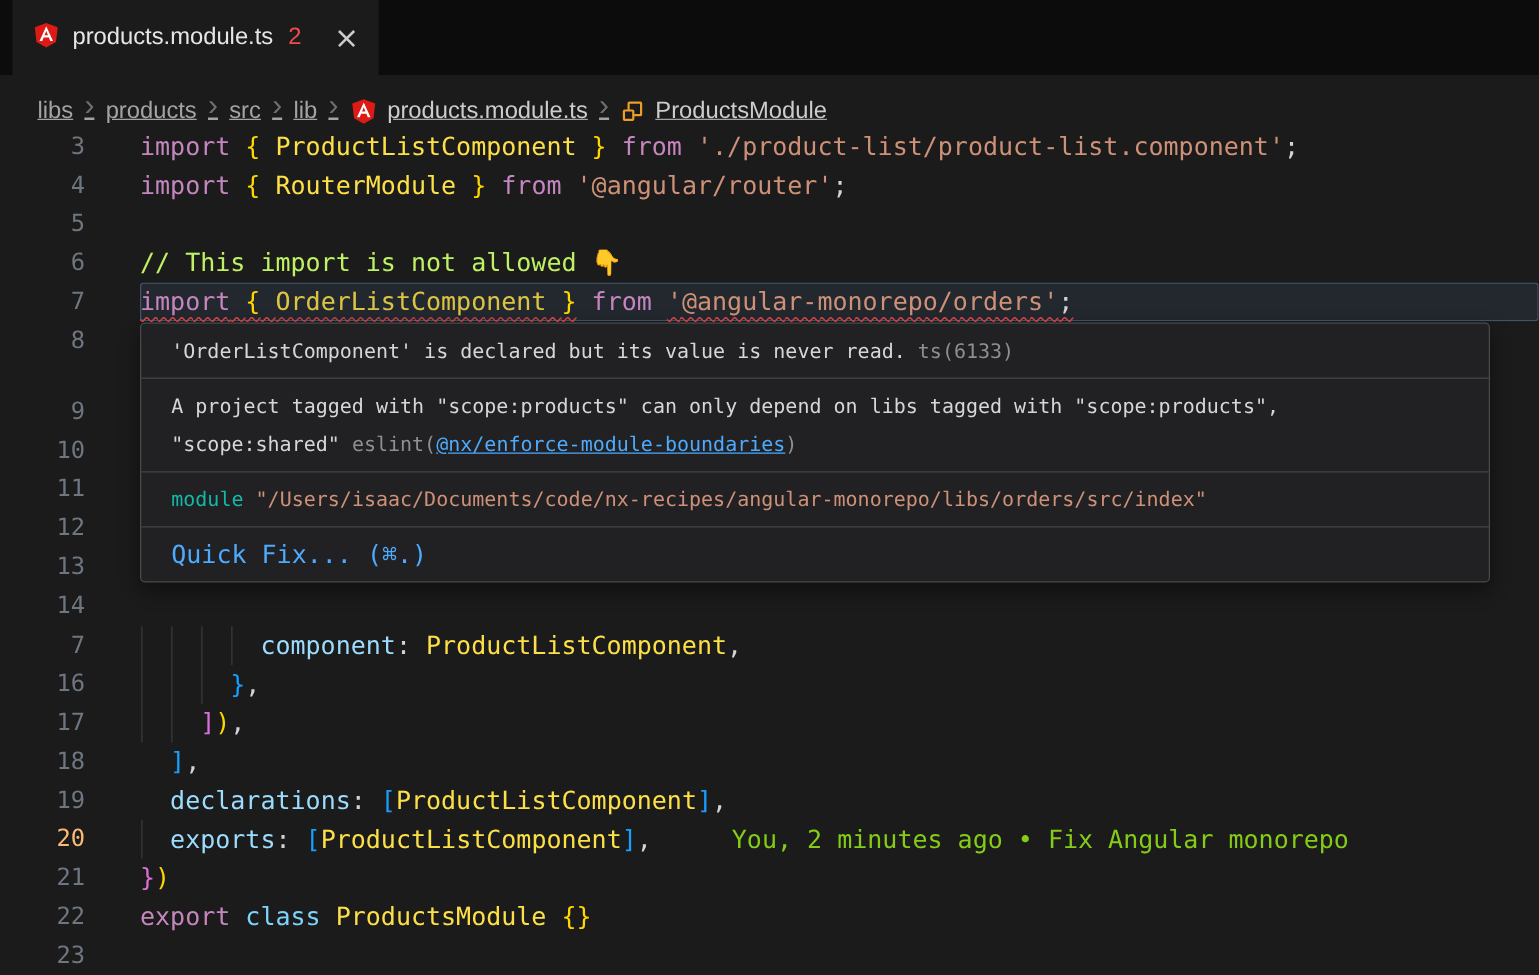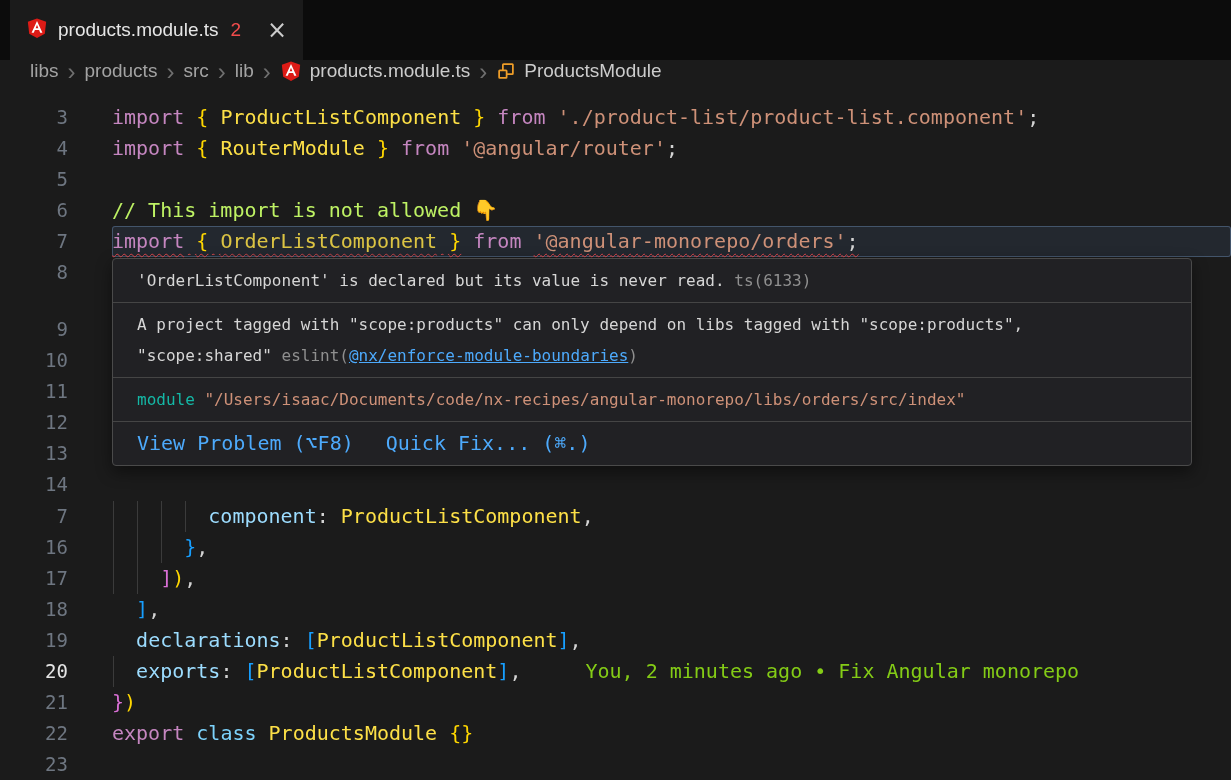--- a/index.html
+++ b/index.html
@@ -7,31 +7,31 @@
   body { font-family:"DejaVu Sans Mono","Liberation Mono",monospace; }
 
   
   .tabbar { height:60px; background:#0c0c0c; display:flex; align-items:stretch; padding-left:10px; }
   .tab { display:flex; align-items:center; background:#1b1b1b; padding:0 16px 0 16px; gap:10px; cursor:pointer; }
   .tab-title { color:#e6e6e6; font:19px "Liberation Sans","DejaVu Sans",sans-serif; }
   .tab-badge { color:#f14c4c; font:19px "Liberation Sans","DejaVu Sans",sans-serif; margin-left:2px; }
   .tab-close { color:#cccccc; font-size:24px; line-height:1; margin-left:16px; cursor:pointer; font-family:"DejaVu Sans",sans-serif; }
 
   
-  .breadcrumbs { height:40px; background:#1b1b1b; display:flex; align-items:flex-start; padding-left:30px; gap:7px;
-                 font:19px "Liberation Sans","DejaVu Sans",sans-serif; color:#a3a3a3; }
+  .breadcrumbs { height:40px; background:#1b1b1b; display:flex; align-items:flex-end; padding-left:30px; gap:7px;
+                 font:19px "Liberation Sans","DejaVu Sans",sans-serif; color:#a3a3a3;text-decoration:underline; }
   .bc-item { display:inline-flex; align-items:center; gap:8px; cursor:pointer; }
   .bc-item.bright { color:#cccccc; }
   .bc-sep { color:#6f6f6f; font-size:24px; line-height:1; padding-bottom:3px; margin:0 2px; }
 
   
   .editor { position:relative; height:680px; padding-top:2px; font-size:20px; }
   .line { display:flex; height:31px; line-height:31px; }
   .ln { width:68px; flex:none; text-align:right; color:#6e7681; font-size:19px; }
-  .line.active .ln { color:#e5e5e5; }
+  .line.active .ln { color:#fdba74; }
   .code { margin-left:44px; flex:1; white-space:pre; position:relative; color:#d4d4d4; }
   .line.hl .code { background:rgba(70,100,140,0.18); box-shadow:inset 0 0 0 1px rgba(130,170,220,0.35); border-radius:3px; }
   .guide { position:absolute; top:0; height:31px; width:1px; background:#3b3b3b; }
 
   .tok-kw  { color:#C586C0; }
   .tok-kw2 { color:#7dd3fc; }
   .tok-cls { color:#fde047; }
   .tok-prop{ color:#9CDCFE; }
   .tok-str { color:#CE9178; }
   .tok-cmt { color:#bef264; }
@@ -153,21 +153,20 @@
       </div>
       <div class="popup-section">
         <span>A project tagged with "scope:products" can only depend on libs tagged with "scope:products", "scope:shared"</span>
         <span class="pp-dim">eslint(</span><a class="pp-link">@nx/enforce-module-boundaries</a><span class="pp-dim">)</span>
       </div>
       <div class="popup-section">
         <span class="pp-modkw">module</span>
         <span class="pp-modpath">"/Users/isaac/Documents/code/nx-recipes/angular-monorepo/libs/orders/src/index"</span>
       </div>
       <div class="popup-actions">
-        <span class="pp-action">View Problem (⌥F8)</span>
         <span class="pp-action">Quick Fix... (⌘.)</span>
       </div>
     </div>
   </div>
 
   <div id="lines-bottom">
       <div class="line">
         <div class="ln">7</div>
         <div class="code"><span class="guide" style="left: 0.5px;"></span><span class="guide" style="left: 24.59px;"></span><span class="guide" style="left: 48.68px;"></span><span class="guide" style="left: 72.77px;"></span><span class="tok-pl">        </span><span class="tok-prop">component</span><span class="tok-pl">: </span><span class="tok-cls">ProductListComponent</span><span class="tok-pl">,</span></div>
       </div>

